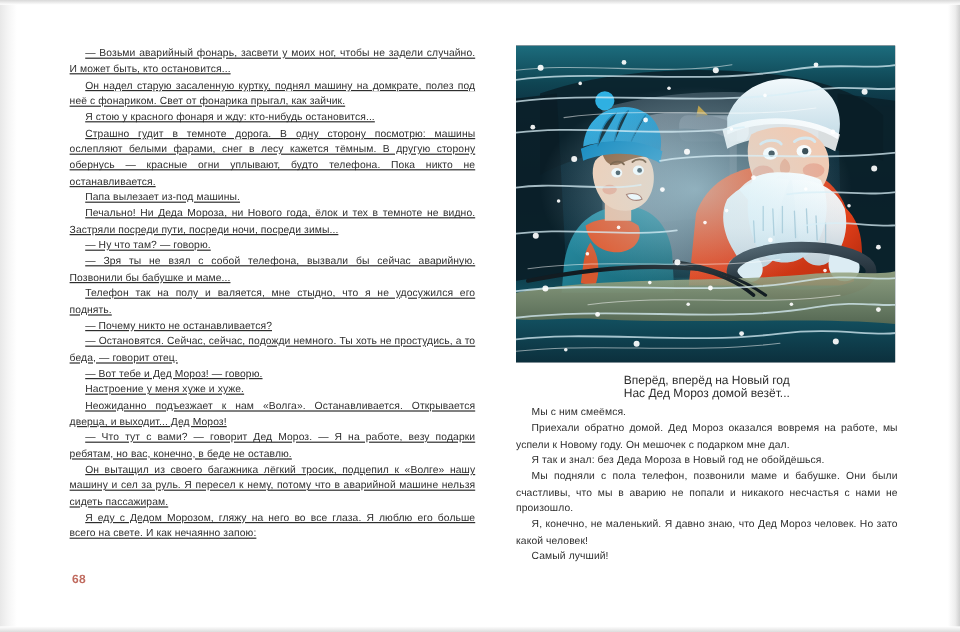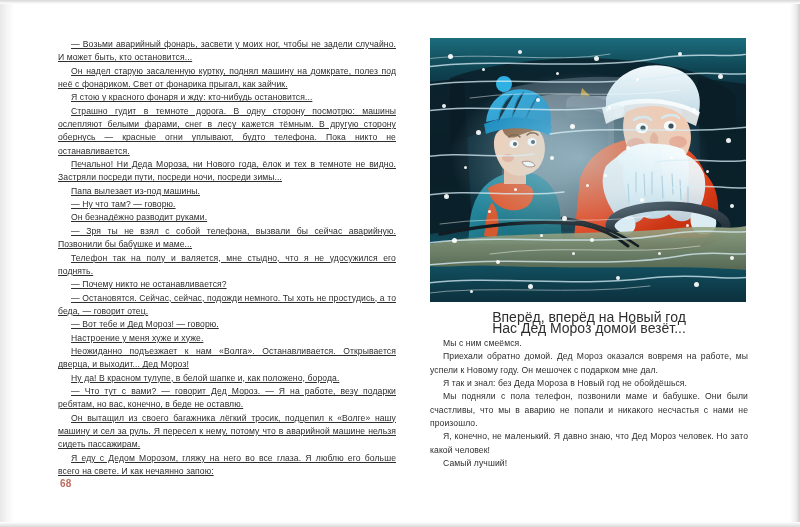--- a/index.html
+++ b/index.html
@@ -72,21 +72,21 @@
     position:relative;
     width:316px; height:264px;
     overflow:hidden;
     background:#0d2230;
   }
   .illus-inner { position:absolute; inset:0; }
 
   .caption {
     margin-top:10px;
     text-align:center;
-    font-size:14px;
+    font-size:10px;
     line-height:11.4px;
     color:#2e2e2e;
   }
 
   .right-body {
     margin-top:2px;
     font-size:8.6px;
     line-height:13.35px;
     color:#2e2e2e;
     text-align:justify;
@@ -111,32 +111,30 @@
   <div class="edge-right"></div>
   <div class="edge-top"></div>
   <div class="edge-bottom"></div>
 
   <div class="page-left">
     <div class="body-text" id="left-text">
         <p>— Возьми аварийный фонарь, засвети у моих ног, чтобы не задели случайно. И может быть, кто остановится...</p>
         <p>Он надел старую засаленную куртку, поднял машину на домкрате, полез под неё с фонариком. Свет от фонарика прыгал, как зайчик.</p>
         <p>Я стою у красного фонаря и жду: кто-нибудь остановится...</p>
         <p>Страшно гудит в темноте дорога. В одну сторону посмотрю: машины ослепляют белыми фарами, снег в лесу кажется тёмным. В другую сторону обернусь — красные огни уплывают, будто телефона. Пока никто не останавливается.</p>
+        <p>Папа вылезает из-под машины.</p>
         <p>Печально! Ни Деда Мороза, ни Нового года, ёлок и тех в темноте не видно. Застряли посреди пути, посреди ночи, посреди зимы...</p>
-        <p>Папа вылезает из-под машины.</p>
         <p>— Ну что там? — говорю.</p>
-        <p>Он безнадёжно разводит руками.</p>
         <p>— Зря ты не взял с собой телефона, вызвали бы сейчас аварийную. Позвонили бы бабушке и маме...</p>
         <p>Телефон так на полу и валяется, мне стыдно, что я не удосужился его поднять.</p>
         <p>— Почему никто не останавливается?</p>
         <p>— Остановятся. Сейчас, сейчас, подожди немного. Ты хоть не простудись, а то беда, — говорит отец.</p>
         <p>— Вот тебе и Дед Мороз! — говорю.</p>
         <p>Настроение у меня хуже и хуже.</p>
         <p>Неожиданно подъезжает к нам «Волга». Останавливается. Открывается дверца, и выходит... Дед Мороз!</p>
-        <p>Ну да! В красном тулупе, в белой шапке и, как положено, борода.</p>
         <p>— Что тут с вами? — говорит Дед Мороз. — Я на работе, везу подарки ребятам, но вас, конечно, в беде не оставлю.</p>
         <p>Он вытащил из своего багажника лёгкий тросик, подцепил к «Волге» нашу машину и сел за руль. Я пересел к нему, потому что в аварийной машине нельзя сидеть пассажирам.</p>
         <p>Я еду с Дедом Морозом, гляжу на него во все глаза. Я люблю его больше всего на свете. И как нечаянно запою:</p>
       </div>
   </div>
 
   <div class="folio">68</div>
 
   <div class="page-right">
 

